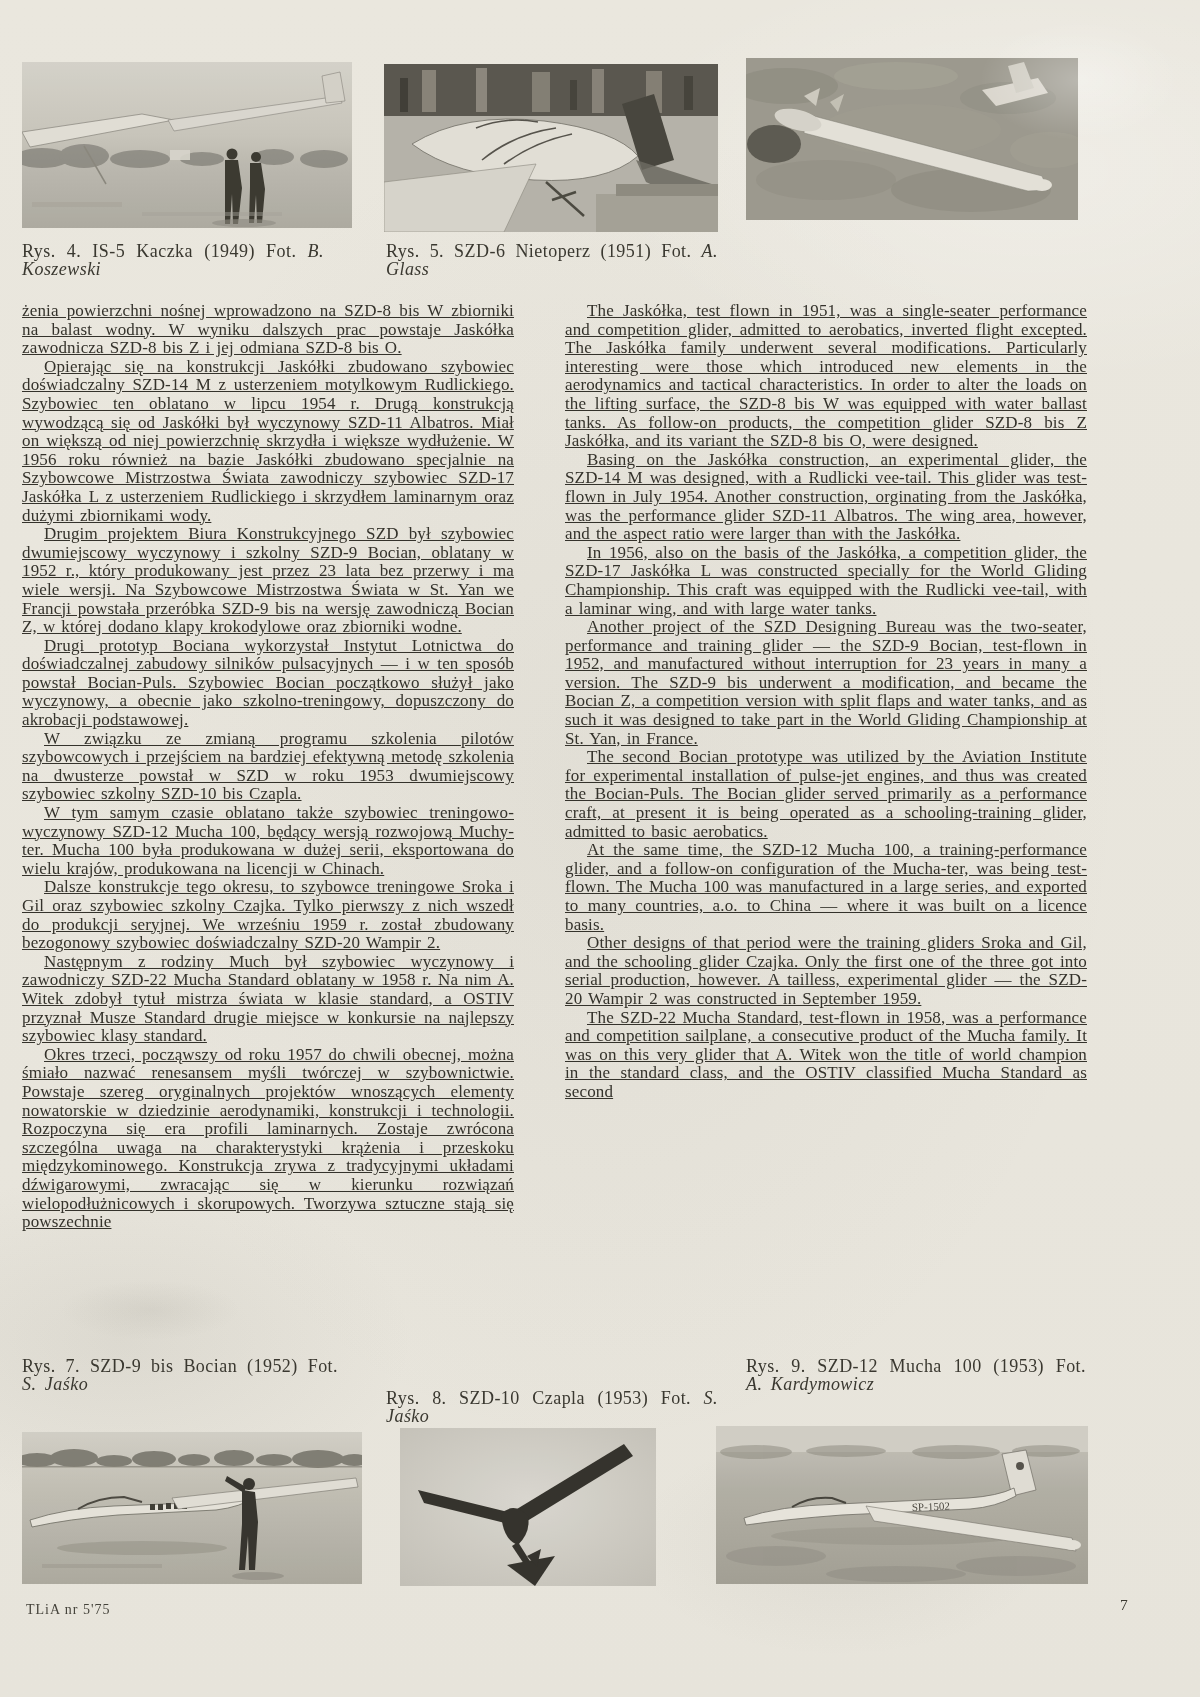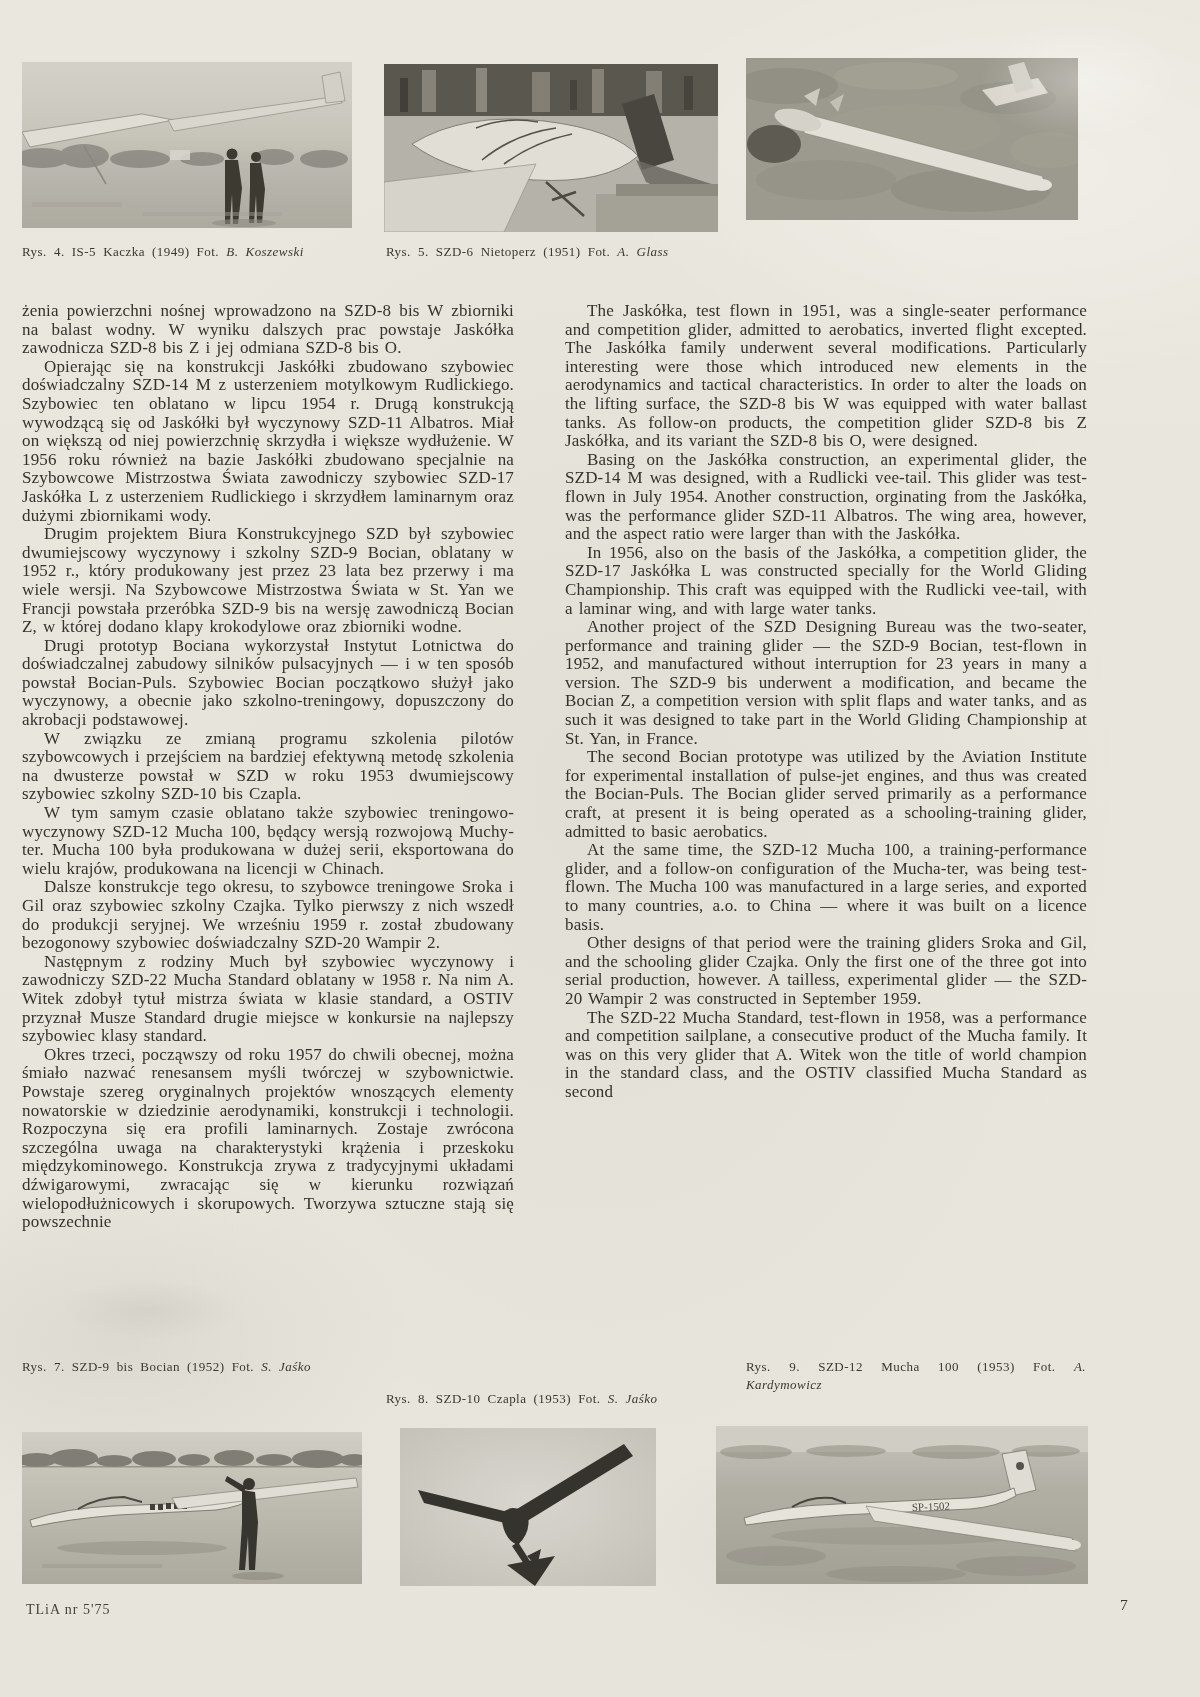--- a/index.html
+++ b/index.html
@@ -11,28 +11,29 @@
       radial-gradient(ellipse 700px 900px at 50% 46%, rgba(129,126,115,.07), transparent 75%),
       radial-gradient(ellipse 300px 160px at 70% 91%, rgba(124,121,110,.08), transparent 70%),
       linear-gradient(#eae7de,#e7e4db);
     font-family:"Liberation Serif", serif;
     color:#33312a;
   }
   .photo{position:absolute;line-height:0;filter:contrast(.97);}
   .photo svg{display:block;}
   .caption{
     position:absolute;
-    font-size:13px;line-height:17.5px;letter-spacing:.45px;word-spacing:3.5px;
+    font-size:18px;line-height:17.5px;letter-spacing:.45px;word-spacing:3.5px;
     color:#3a3830;text-align:justify;
   }
   .caption em{font-style:italic;}
   .col{
     position:absolute;text-align:justify;
     font-size:17px;line-height:18.6px;letter-spacing:.15px;word-spacing:1.6px;
     color:#34322b;
+    text-decoration:underline;
   }
   .col p{margin:0;text-indent:22px;}
   .col p.cont{text-indent:0;}
   .footer-left{
     position:absolute;left:26px;top:1602px;
     font-size:14px;letter-spacing:1px;color:#45433b;
   }
   .footer-page{
     position:absolute;left:1120px;top:1596px;
     font-size:15.5px;color:#3a3830;

